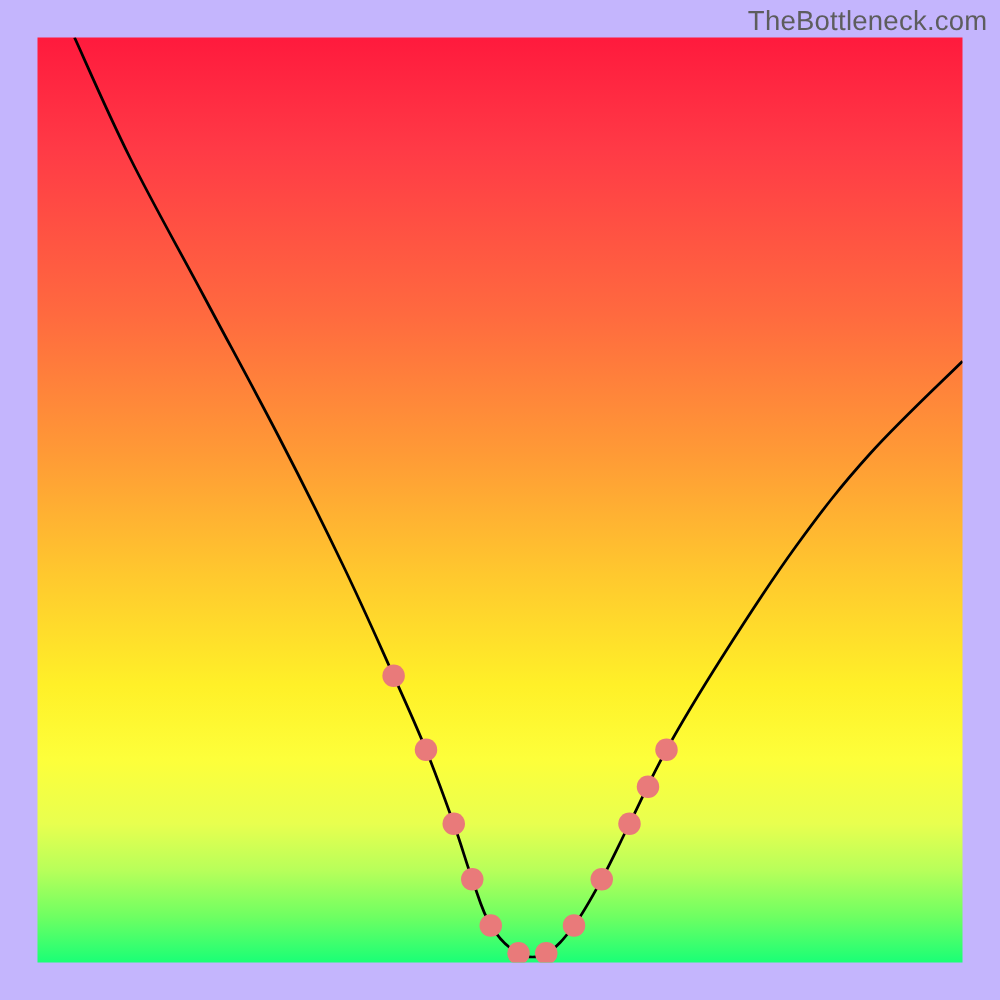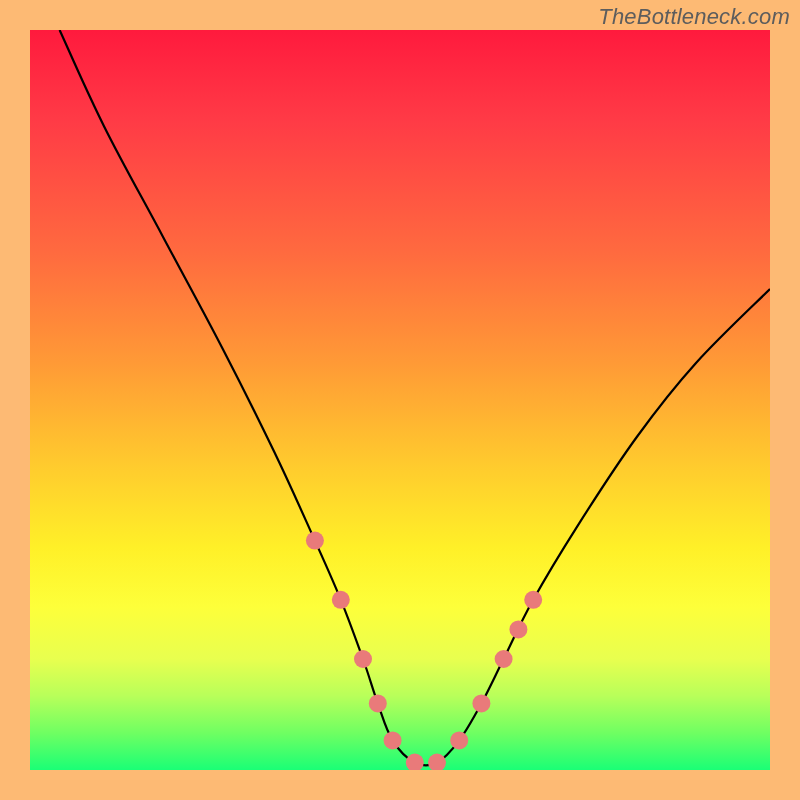--- a/index.html
+++ b/index.html
@@ -10,22 +10,21 @@
     background: #000;
     overflow: hidden;
     font-family: Arial, Helvetica, sans-serif;
   }
   .frame {
     position: absolute;
     left: 0;
     top: 0;
     width: 800px;
     height: 800px;
-    background: #fdba74;
-    font-style: italic;
+    background: #c4b5fd;
   }
   .plot-area {
     position: absolute;
     left: 30px;
     top: 30px;
     width: 740px;
     height: 740px;
     
     background: linear-gradient(
       to bottom,

